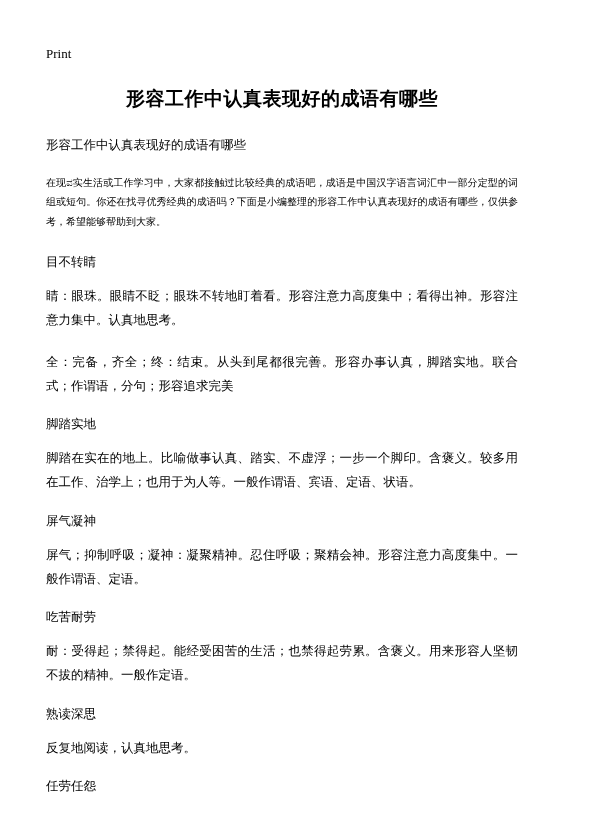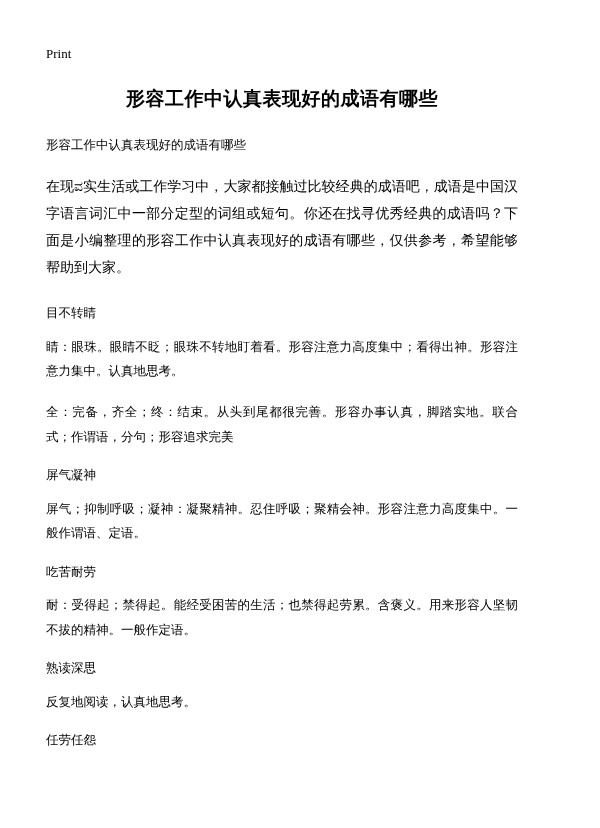--- a/index.html
+++ b/index.html
@@ -37,21 +37,21 @@
     margin: 10px 0 22px 0;
     letter-spacing: 0.5px;
     line-height: 1.4;
   }
   .lead {
     font-size: 12.5px;
     line-height: 1.6;
     margin: 0 0 18px 0;
   }
   .intro {
-    font-size: 14px;
+    font-size: 10px;
     line-height: 1.95;
     margin: 0 0 22px 0;
     text-align: justify;
   }
   .section {
     margin-bottom: 17px;
   }
   .section-title {
     font-size: 12.5px;
     font-weight: normal;
@@ -80,20 +80,24 @@
 
   <div class="section">
     <h2 class="section-title">目不转睛</h2>
     <p class="section-body">睛：眼珠。眼睛不眨；眼珠不转地盯着看。形容注意力高度集中；看得出神。形容注意力集中。认真地思考。</p>
   </div>
 
   <div class="section">
     <p class="section-body">全：完备，齐全；终：结束。从头到尾都很完善。形容办事认真，脚踏实地。联合式；作谓语，分句；形容追求完美</p>
   </div>
 
+  <div class="section">
+    <h2 class="section-title">脚踏实地</h2>
+    <p class="section-body">脚踏在实在的地上。比喻做事认真、踏实、不虚浮；一步一个脚印。含褒义。较多用在工作、治学上；也用于为人等。一般作谓语、宾语、定语、状语。</p>
+  </div>
 
   <div class="section">
     <h2 class="section-title">屏气凝神</h2>
     <p class="section-body">屏气；抑制呼吸；凝神：凝聚精神。忍住呼吸；聚精会神。形容注意力高度集中。一般作谓语、定语。</p>
   </div>
 
   <div class="section">
     <h2 class="section-title">吃苦耐劳</h2>
     <p class="section-body">耐：受得起；禁得起。能经受困苦的生活；也禁得起劳累。含褒义。用来形容人坚韧不拔的精神。一般作定语。</p>
   </div>

